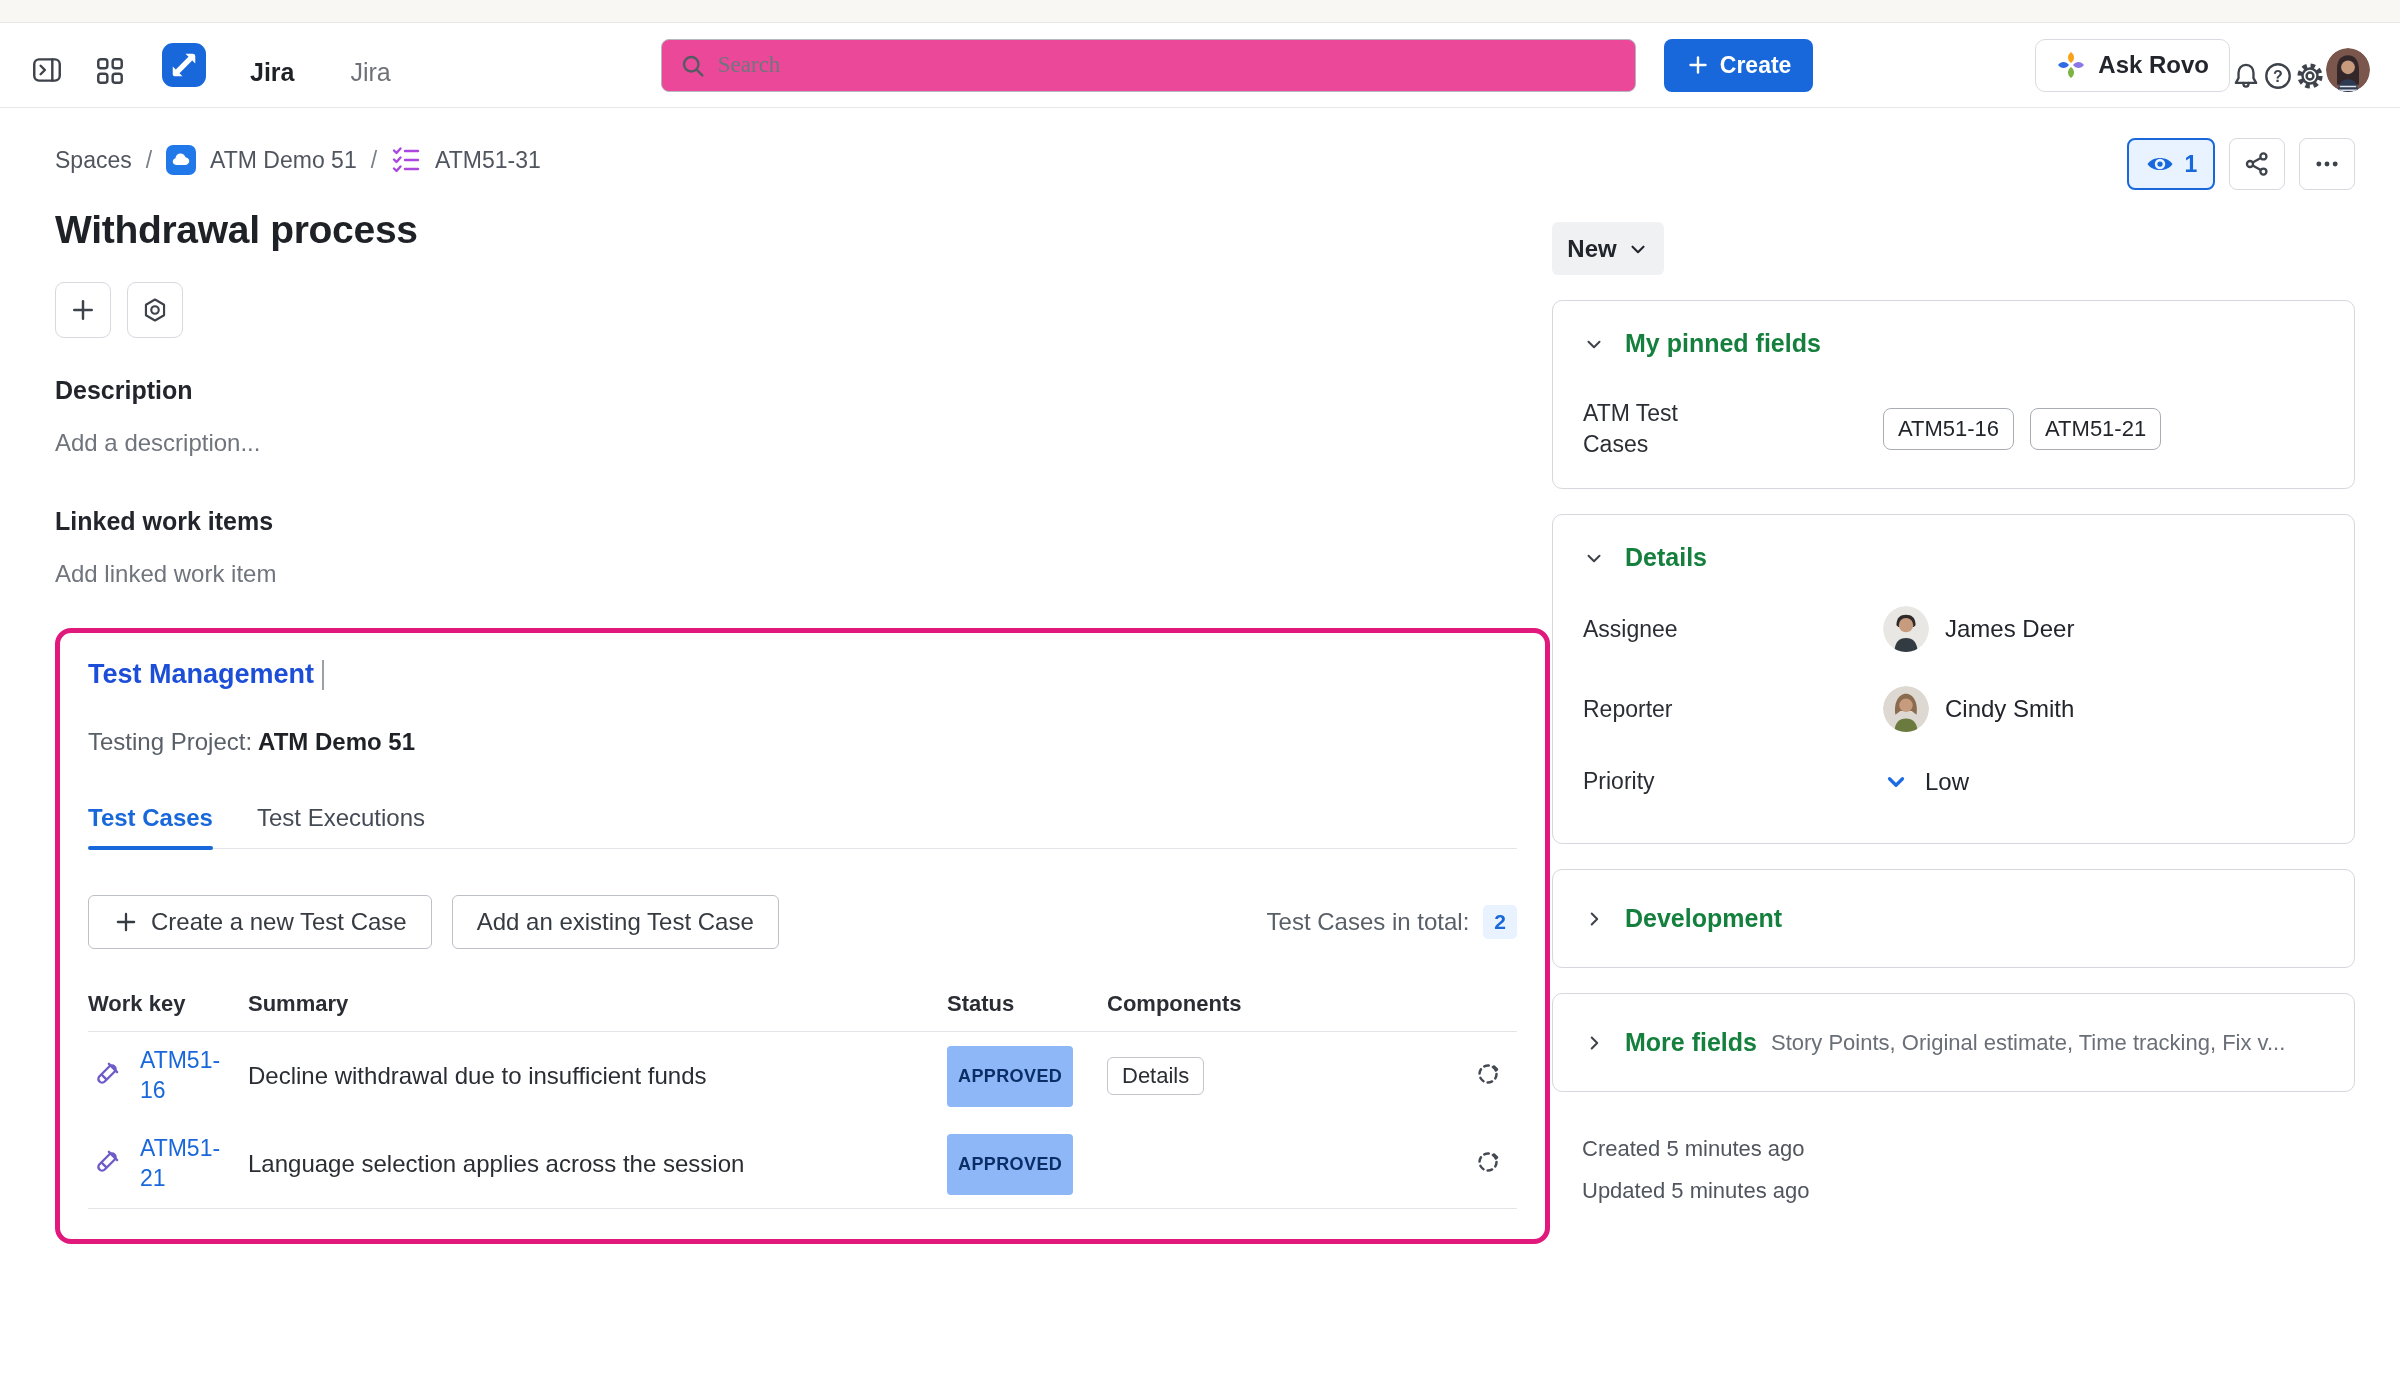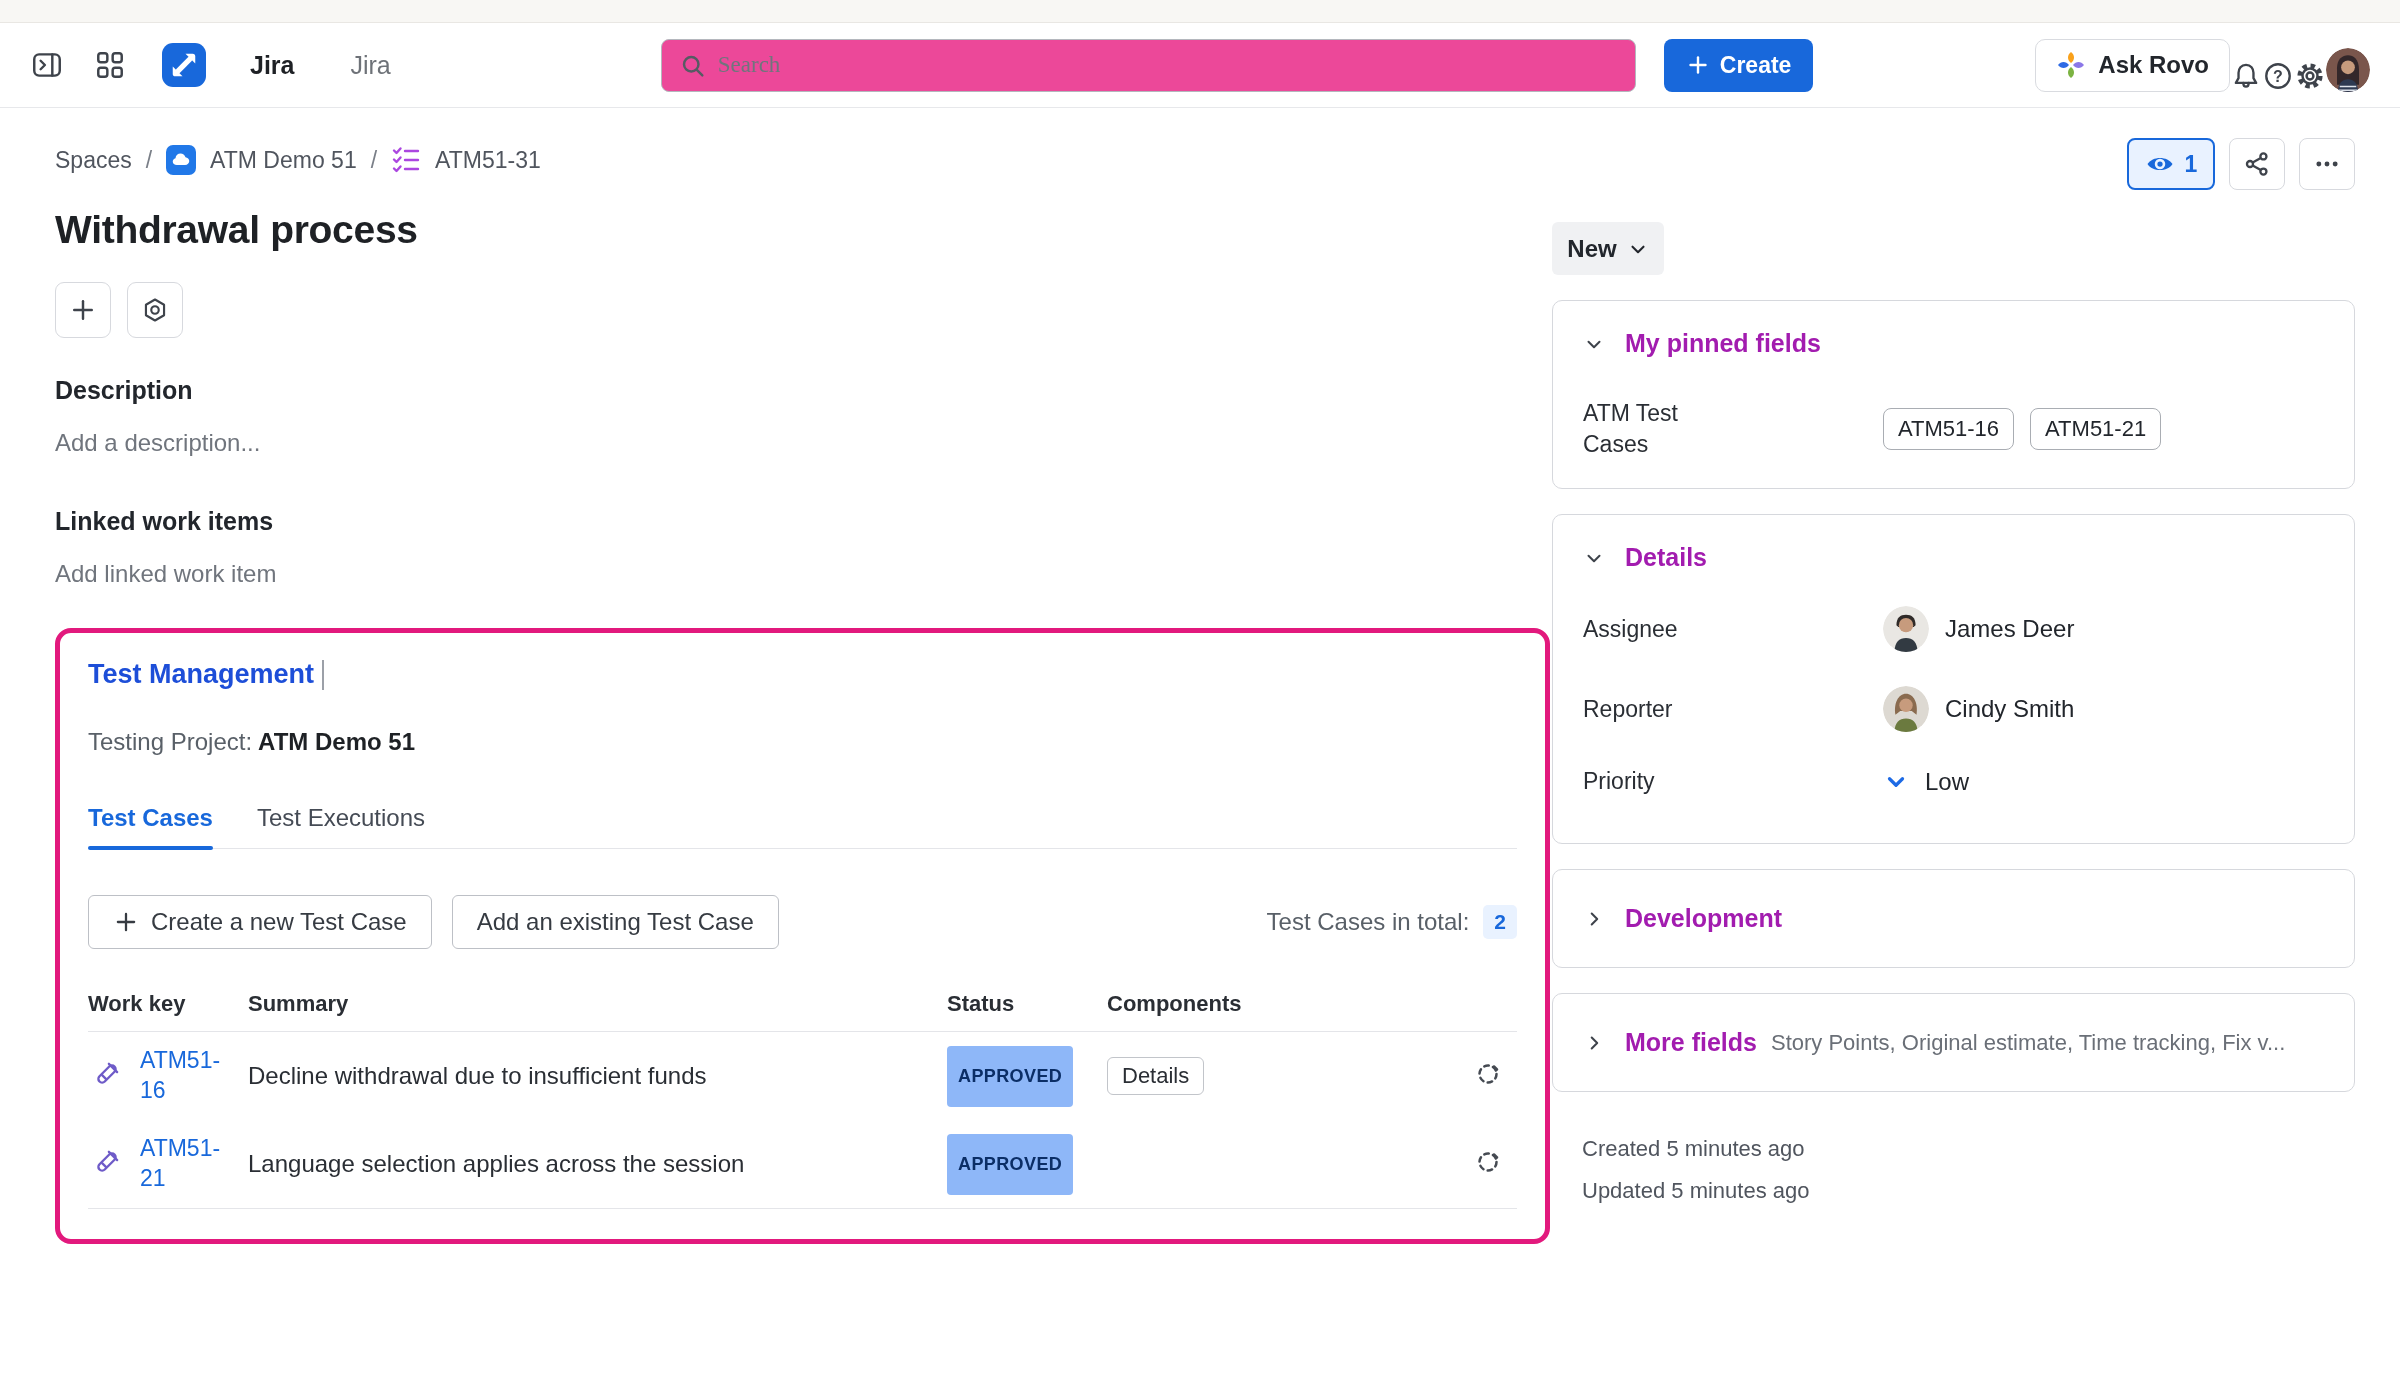--- a/index.html
+++ b/index.html
@@ -5,21 +5,21 @@
   * { margin:0; padding:0; box-sizing:border-box; }
   html,body { width:2400px; height:1375px; background:#fff; overflow:hidden;
     font-family:"Liberation Sans","DejaVu Sans",sans-serif; color:#22262C; }
 
   
   .window-strip { height:23px; background:#F8F7F4; border-bottom:1px solid #E9E7E3; }
 
   
   .navbar { height:85px; background:#fff; border-bottom:1px solid #E7E8EB;
     display:flex; align-items:center; padding:0 30px; }
-  .nav-left { display:flex; align-items:center; gap:30px; }
+  .nav-left { display:flex; align-items:flex-end; gap:30px; }
   .icon-btn { display:flex; align-items:center; justify-content:center; cursor:pointer; background:none; border:none; }
   .jira-logo { width:44px; height:44px; border-radius:11px; background:#1868DB;
     display:flex; align-items:center; justify-content:center; margin-left:6px; }
   .app-name { font-size:25px; font-weight:700; color:#1E2125; margin-left:14px; }
   .site-name { font-size:25px; color:#6E7funny278; color:#6E7278; margin-left:26px; }
   .search-wrap { flex:1; margin:0 28px 0 270px; max-width:975px; position:relative; }
   .search-input { width:100%; height:53px; border:1.5px solid #B4B7BD; border-radius:8px;
     padding:0 20px 0 56px; font-size:23px; color:#3A3E45; outline:none; background:#ec4899;
     font-family:Liberation Serif, serif; }
   .search-input::placeholder { color:#70757D; }
@@ -100,21 +100,21 @@
     font-size:23px; font-weight:600; color:#1868DB; cursor:pointer; font-family:inherit; }
   .sq-btn { width:56px; height:52px; border:1px solid #D7D9DE; background:#fff; border-radius:8px;
     display:flex; align-items:center; justify-content:center; cursor:pointer; }
 
   .status-btn { margin-top:32px; height:53px; width:112px; background:#F0F1F3; border:none;
     border-radius:6px; font-size:24px; font-weight:600; color:#22262C; display:flex;
     align-items:center; justify-content:center; gap:10px; cursor:pointer; font-family:inherit; }
 
   .panel { border:1px solid #D6D8DD; border-radius:10px; background:#fff; margin-top:25px; padding:28px 30px; }
   .panel-head { display:flex; align-items:center; gap:20px; cursor:pointer; }
-  .panel-title { font-size:25px; font-weight:700; color:#a21caf; }
+  .panel-title { font-size:25px; font-weight:700; color:#15803d; }
   .panel-sub { font-size:22px; color:#6A6F77; margin-left:-6px; white-space:nowrap; overflow:hidden; }
   .field-row { display:grid; grid-template-columns:300px 1fr; align-items:center; margin-top:40px; }
   .field-label { font-size:23px; font-weight:500; color:#2A2E34; line-height:1.35; }
   .field-value { display:flex; align-items:center; gap:16px; font-size:24px; color:#22262C; }
   .chips { display:flex; gap:16px; }
   .chip { border:1.5px solid #A9ADB3; border-radius:8px; padding:7px 14px; font-size:22px; color:#22262C; cursor:pointer; }
   .details-row { margin-top:34px; }
   .details-row:first-of-type { margin-top:36px; }
   .avatar-sm { width:46px; height:46px; border-radius:50%; overflow:hidden; flex:none; }
   .footer-meta { margin-top:44px; padding-left:30px; }

